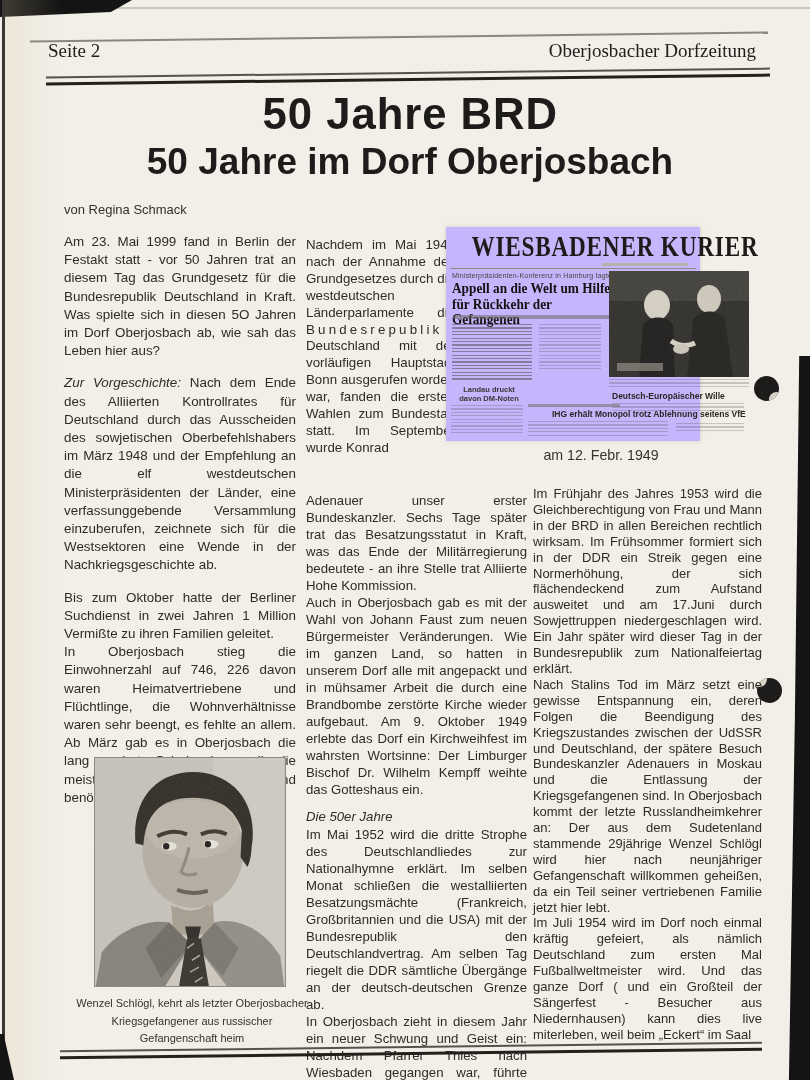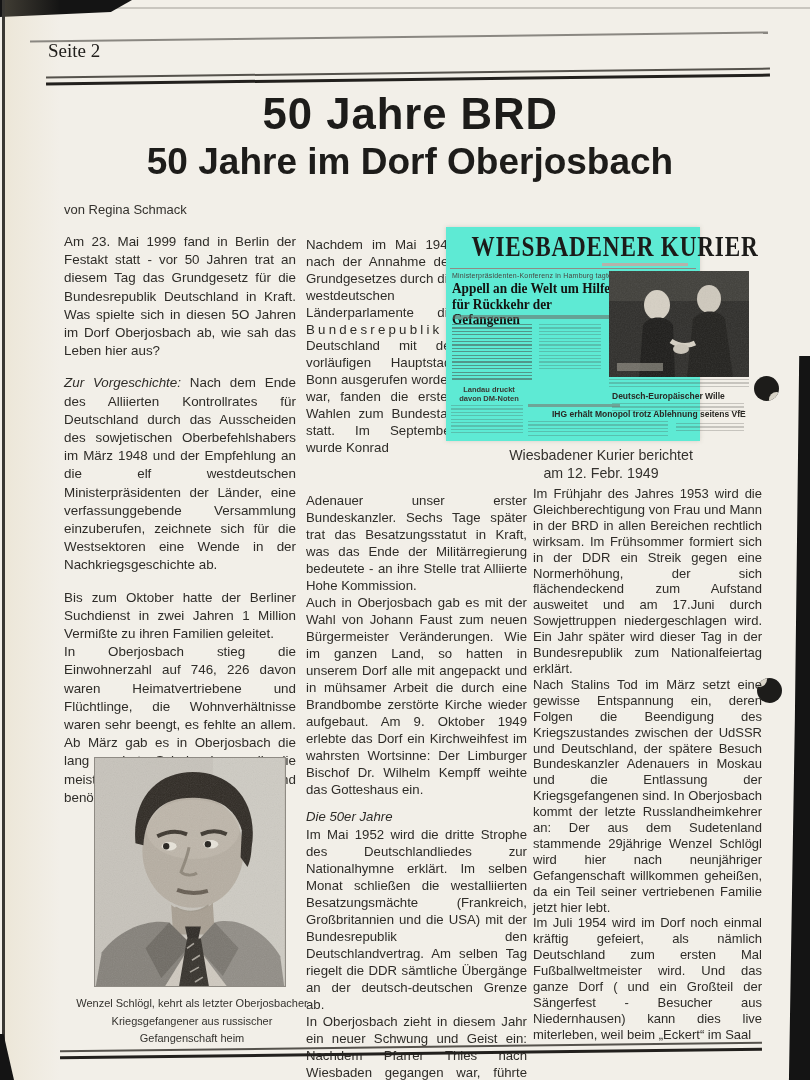--- a/index.html
+++ b/index.html
@@ -58,21 +58,21 @@
   .col3 { position:absolute; left:533px; top:486px; width:229px;
     font-size:13px; line-height:15.9px; color:#2e2c28; }
   
   .portrait { position:absolute; left:94px; top:757px; width:192px; height:230px;
     border:1px solid #8f8b84; background:#c7c3bb; }
   .portrait svg { display:block; width:100%; height:100%; }
   .photo-caption { position:absolute; left:73px; top:995px; width:238px; text-align:center;
     font-size:11px; line-height:17.5px; color:#34322e; }
   
   .kurier { position:absolute; left:446px; top:227px; width:254px; height:214px;
-    background:#5eead4; box-shadow:0 0 4px rgba(120,115,100,.25); }
+    background:#c4b5fd; box-shadow:0 0 4px rgba(120,115,100,.25); }
   .kurier > div { position:absolute; }
   .k-masthead { top:3px; left:0; width:100%; text-align:center;
     font-family:"Liberation Serif", serif; font-weight:bold; font-size:29px; color:#1c1b19;
     transform:scaleX(.8); letter-spacing:1px; white-space:nowrap; }
   .k-dateline { top:36px; right:12px; width:86px; height:3px; background:#b5b2aa; }
   .k-rule { top:41px; left:4px; right:4px; height:1px; background:#8f8c85; }
   .k-kicker { top:45px; left:6px; font-size:7px; color:#474540; letter-spacing:.2px; }
   .k-headline { top:54px; left:6px; width:170px; font-family:"Liberation Serif", serif;
     font-weight:bold; font-size:14px; line-height:15.5px; color:#131210;
     transform:scaleX(.95); transform-origin:left; }
@@ -104,20 +104,21 @@
 <div class="scan-left"></div>
 <div class="scan-left-tint"></div>
 <div class="scan-bl"></div>
 <div class="scan-right"></div>
 <div class="hole hole-1"></div>
 <div class="hole hole-2"></div>
 
 <div class="rule rule-top"></div>
 <div class="page-header">
   <span class="hdr-left">Seite 2</span>
+  <span class="hdr-right">Oberjosbacher Dorfzeitung</span>
 </div>
 <div class="rule rule-mid1"></div>
 <div class="rule rule-mid2"></div>
 
 <div class="title">
   <div><span class="title-line1">50 Jahre BRD</span></div>
   <div class="title-line2">50 Jahre im Dorf Oberjosbach</div>
 </div>
 <div class="byline">von Regina Schmack</div>
 
@@ -217,21 +218,20 @@
   </div>
   <div class="k-blur-left nl nl-light"></div>
   <div class="k-sub-right">Deutsch-Europäischer Wille</div>
   <div class="k-blur-right nl nl-light"></div>
   <div class="k-pre-ihg"></div>
   <div class="k-sub-mid">IHG erhält Monopol trotz Ablehnung seitens VfE</div>
   <div class="k-blur-mid nl nl-light"></div>
   <div class="k-blur-mid2 nl nl-light"></div>
 </div>
 <div class="kurier-caption">
-  <div>Wiesbadener Kurier berichtet</div>
   <div>am 12. Febr. 1949</div>
 </div>
 
 <div class="col3 bodytext">
   <p>Im Frühjahr des Jahres 1953 wird die Gleichberechtigung von Frau und Mann in der BRD in allen Bereichen rechtlich wirksam. Im Frühsommer formiert sich in der DDR ein Streik gegen eine Normerhöhung, der sich flächendeckend zum Aufstand ausweitet und am 17.Juni durch Sowjettruppen niedergeschlagen wird. Ein Jahr später wird dieser Tag in der Bundesrepublik zum Nationalfeiertag erklärt.</p>
   <p>Nach Stalins Tod im März setzt eine gewisse Entspannung ein, deren Folgen die Beendigung des Kriegszustandes zwischen der UdSSR und Deutschland, der spätere Besuch Bundeskanzler Adenauers in Moskau und die Entlassung der Kriegsgefangenen sind. In Oberjosbach kommt der letzte Russlandheimkehrer an: Der aus dem Sudetenland stammende 29jährige Wenzel Schlögl wird hier nach neunjähriger Gefangenschaft willkommen geheißen, da ein Teil seiner vertriebenen Familie jetzt hier lebt.</p>
   <p>Im Juli 1954 wird im Dorf noch einmal kräftig gefeiert, als nämlich Deutschland zum ersten Mal Fußballweltmeister wird. Und das ganze Dorf ( und ein Großteil der Sängerfest - Besucher aus Niedernhausen) kann dies live miterleben, weil beim „Eckert“ im Saal</p>
 </div>
 
 <div class="rule rule-bot1"></div>

